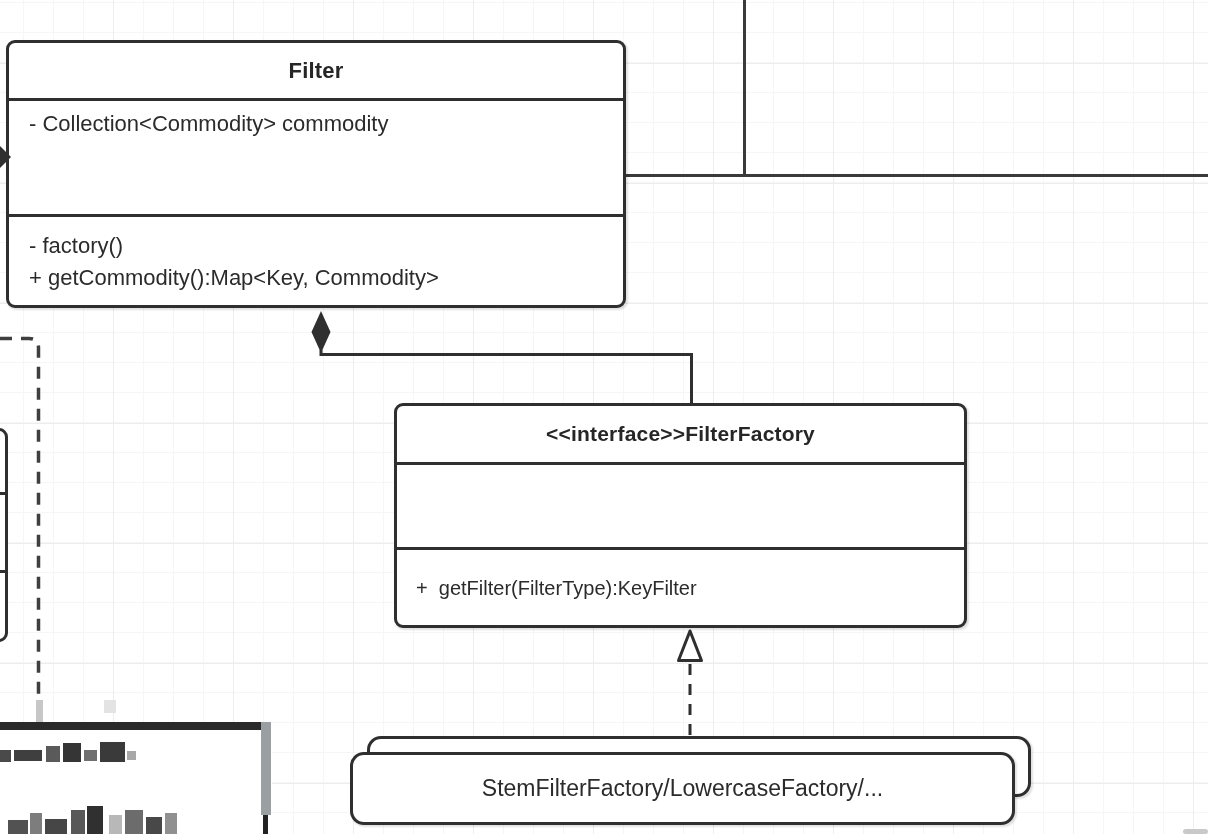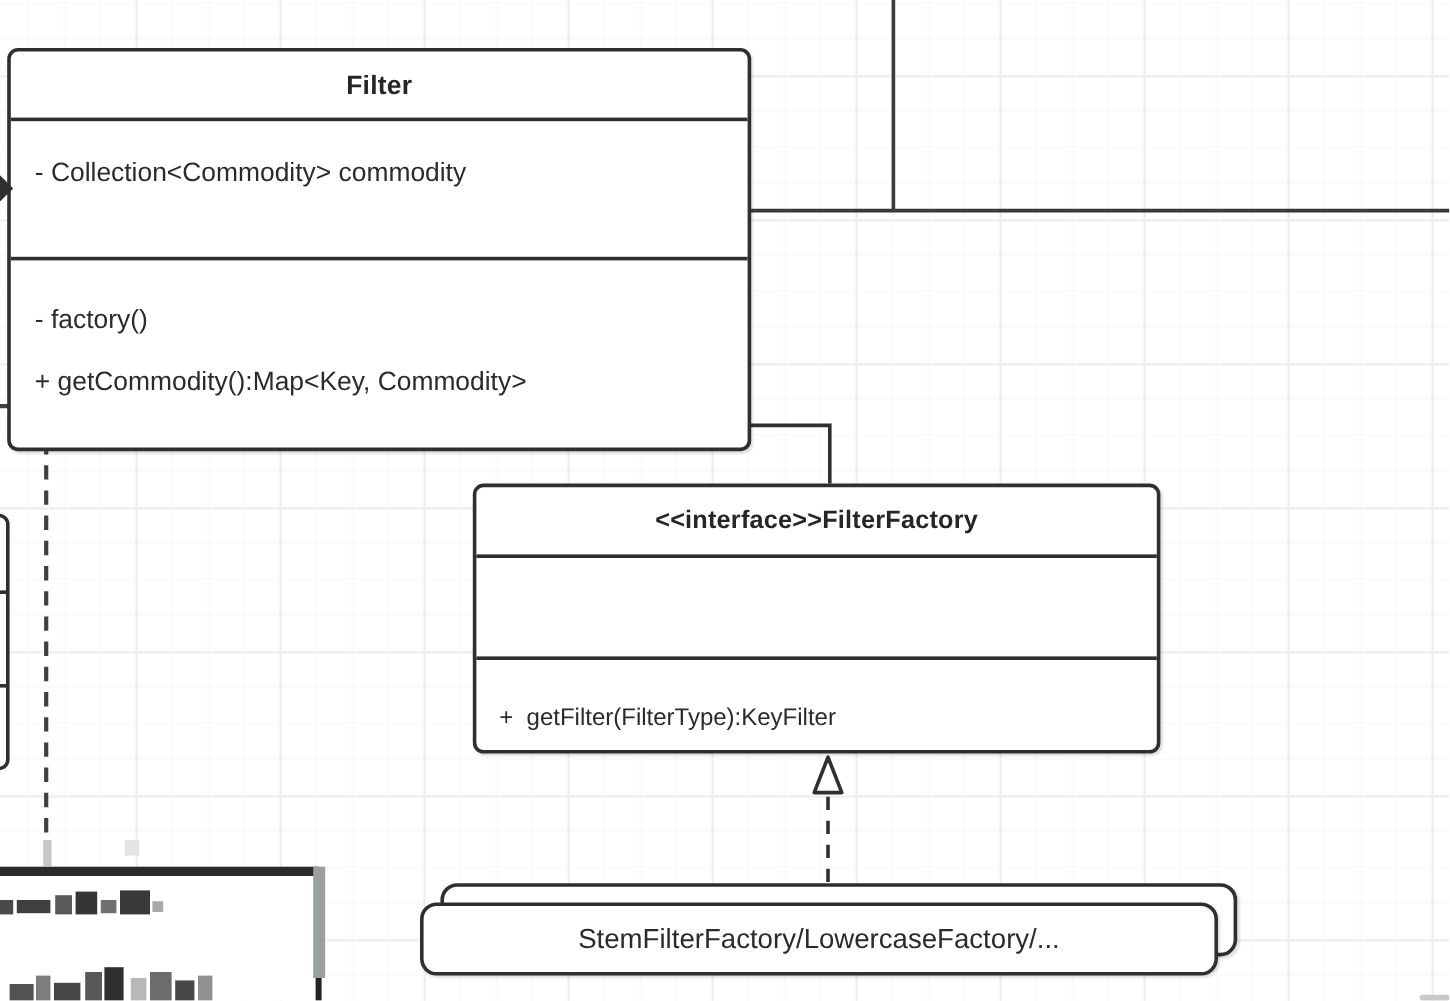--- a/index.html
+++ b/index.html
@@ -15,40 +15,40 @@
     font-family:"Liberation Sans","DejaVu Sans",sans-serif;
     color:#2b2b2b;
   }
   .wires{position:absolute;left:0;top:0;z-index:1;}
   .uml-box{
     position:absolute;z-index:2;background:#ffffff;
     border:3px solid #2f2f2f;border-radius:9px;
     box-shadow:1.5px 1.5px 2px rgba(0,0,0,.12);
     display:flex;flex-direction:column;box-sizing:border-box;
   }
-  .filter-box{left:6px;top:40px;width:620px;height:336px;}
+  .filter-box{left:6px;top:40px;width:620px;height:268px;}
   .iface-box{left:394px;top:403px;width:573px;height:225px;}
   .uml-title{
     flex:0 0 55px;border-bottom:3px solid #2f2f2f;
     display:flex;align-items:center;justify-content:center;
     font-size:22px;font-weight:700;color:#262626;letter-spacing:.2px;
   }
   .iface-box .uml-title{flex-basis:56px;font-size:21px;}
   .uml-attrs{flex:0 0 106px;border-bottom:3px solid #2f2f2f;padding:7px 0 0 20px;}
   .iface-box .uml-attrs{flex-basis:82px;padding:0;}
   .uml-methods{flex:1 1 auto;padding:13px 0 0 20px;}
   .iface-box .uml-methods{padding:0 0 0 19px;display:flex;align-items:center;}
-  .uml-line{white-space:pre;font-size:22px;line-height:32px;color:#2b2b2b;margin-top:20px;}
+  .uml-line{white-space:pre;font-size:22px;line-height:32px;color:#2b2b2b;}
   .iface-box .uml-line{font-size:20px;line-height:24px;}
   .stack-back,.stack-front{
     position:absolute;background:#ffffff;border:3px solid #2f2f2f;border-radius:14px;
     box-sizing:border-box;box-shadow:1.5px 1.5px 2px rgba(0,0,0,.12);
   }
   .stack-back{left:367px;top:736px;width:664px;height:61px;z-index:2;}
-  .stack-front{left:350px;top:752px;width:665px;height:61px;z-index:3;
+  .stack-front{left:350px;top:752px;width:665px;height:73px;z-index:3;
     display:flex;align-items:center;justify-content:center;}
   .stack-label{font-size:23px;color:#2b2b2b;white-space:pre;}
   .partial-box{
     position:absolute;left:-60px;top:428px;width:68px;height:214px;z-index:2;
     background:#ffffff;border:3px solid #2f2f2f;border-radius:9px;
     display:flex;flex-direction:column;box-sizing:border-box;
   }
   .p-s1{flex:0 0 61px;border-bottom:3px solid #2f2f2f;}
   .p-s2{flex:0 0 75px;border-bottom:3px solid #2f2f2f;}
   .p-s3{flex:1 1 auto;}

